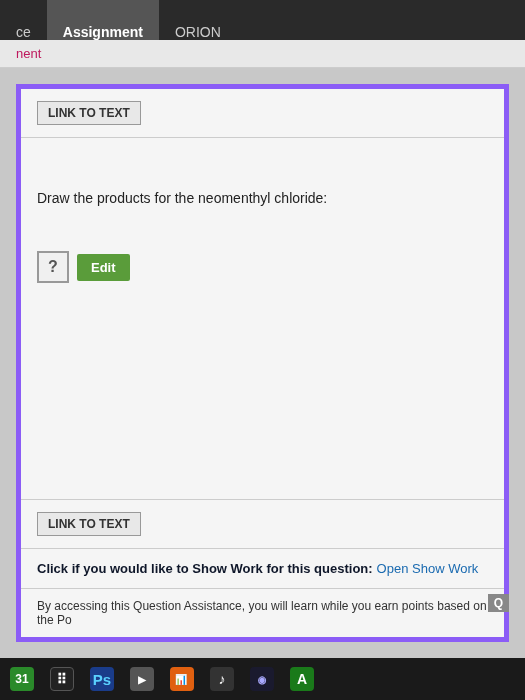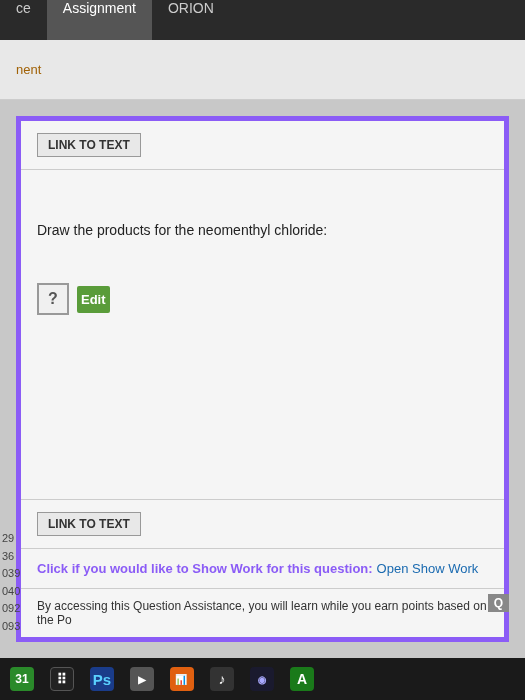--- a/index.html
+++ b/index.html
@@ -16,39 +16,39 @@
     
     .nav-bar {
       display: flex;
       align-items: stretch;
       background: #2a2a2a;
       height: 40px;
       flex-shrink: 0;
     }
     .nav-item {
       display: flex;
-      align-items: flex-start;
+      align-items: flex-end;
       padding: 0 16px;
       color: #ccc;
       font-size: 14px;
       cursor: pointer;
       white-space: nowrap;
     }
     .nav-item.active {
       background: #555;
       color: #fff;
-      font-weight: normal;
+      font-weight: bold;
     }
 
     
     .sub-header {
       background: #e8e8e8;
-      padding: 22px 16px;
+      padding: 6px 16px;
       font-size: 13px;
-      color: #a16207;
+      color: #be185d;
       border-bottom: 1px solid #ccc;
       flex-shrink: 0;
     }
 
     
     .main-content {
       flex: 1;
       background: #c8c8c8;
       display: flex;
       flex-direction: column;
@@ -110,21 +110,21 @@
       align-items: center;
       justify-content: center;
       font-size: 16px;
       color: #555;
       font-weight: bold;
     }
     .edit-btn {
       background: #5a9c3a;
       color: #fff;
       border: none;
-      padding: 6px 4px;
+      padding: 6px 14px;
       font-size: 13px;
       font-weight: bold;
       cursor: pointer;
       border-radius: 2px;
     }
 
     
     .link-to-text-section-2 {
       padding: 12px 16px;
       border-top: 1px solid #ccc;
@@ -136,21 +136,21 @@
       padding: 12px 16px;
       border-bottom: 1px solid #ccc;
       display: flex;
       align-items: center;
       gap: 4px;
       flex-wrap: wrap;
     }
     .show-work-label {
       font-size: 13px;
       font-weight: bold;
-      color: #8b5cf6;
+      color: #0f172a;
     }
     .show-work-link {
       font-size: 13px;
       color: #1a6ab0;
       cursor: pointer;
     }
 
     
     .bottom-note {
       padding: 10px 16px;
@@ -242,28 +242,20 @@
     <span>ORION</span>
   </div>
 </div>
 
 <div class="sub-header">
   <span>nent</span>
 </div>
 
 <div class="main-content" style="position:relative;">
 
-  <div class="side-numbers">
-    <div>29</div>
-    <div>36</div>
-    <div>039</div>
-    <div>040</div>
-    <div>092</div>
-    <div>093</div>
-  </div>
 
   <div class="content-card">
 
     <div class="link-to-text-section">
       <button class="link-to-text-btn">LINK TO TEXT</button>
     </div>
 
     <div style="height: 30px;"></div>
 
     <div class="question-area">

